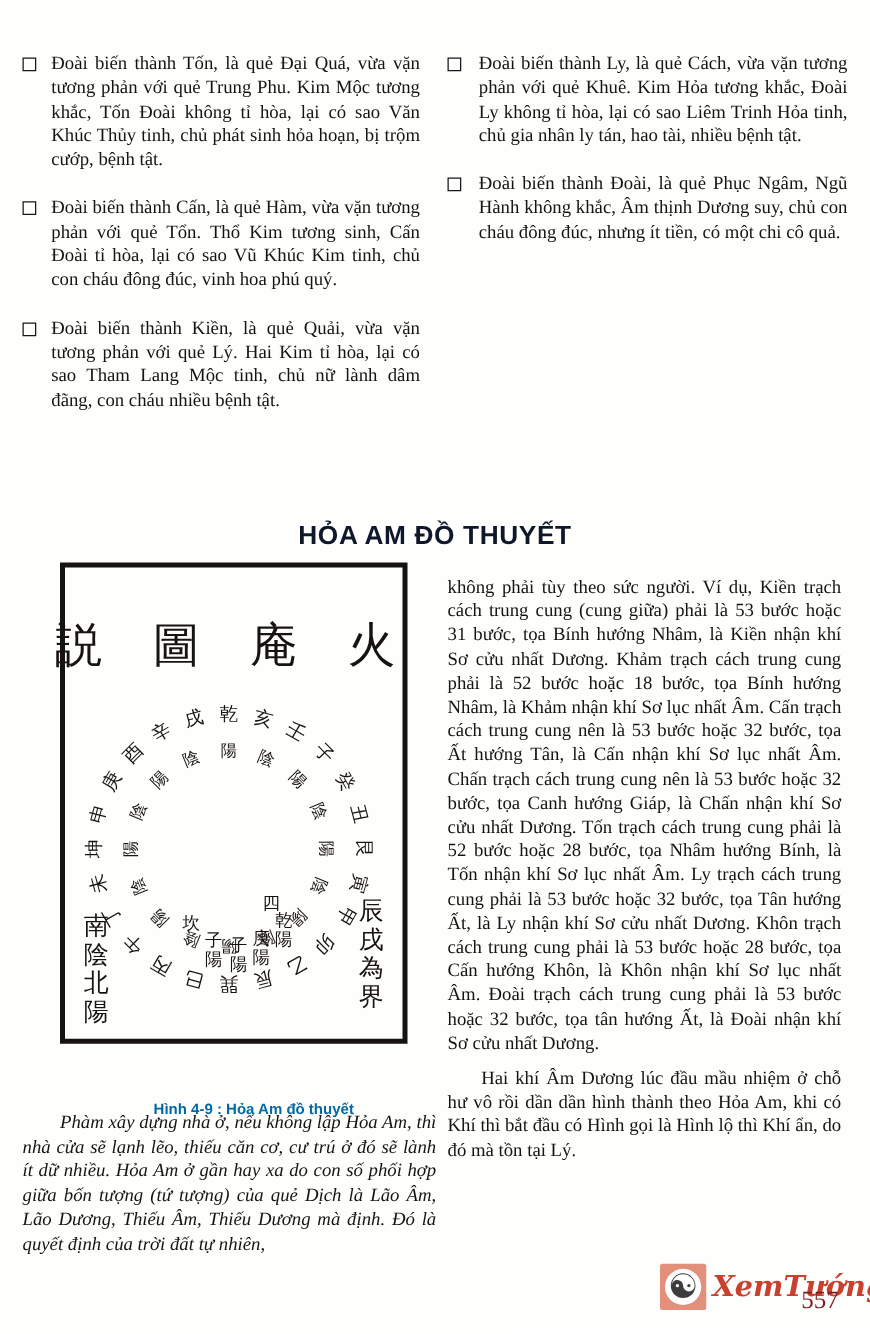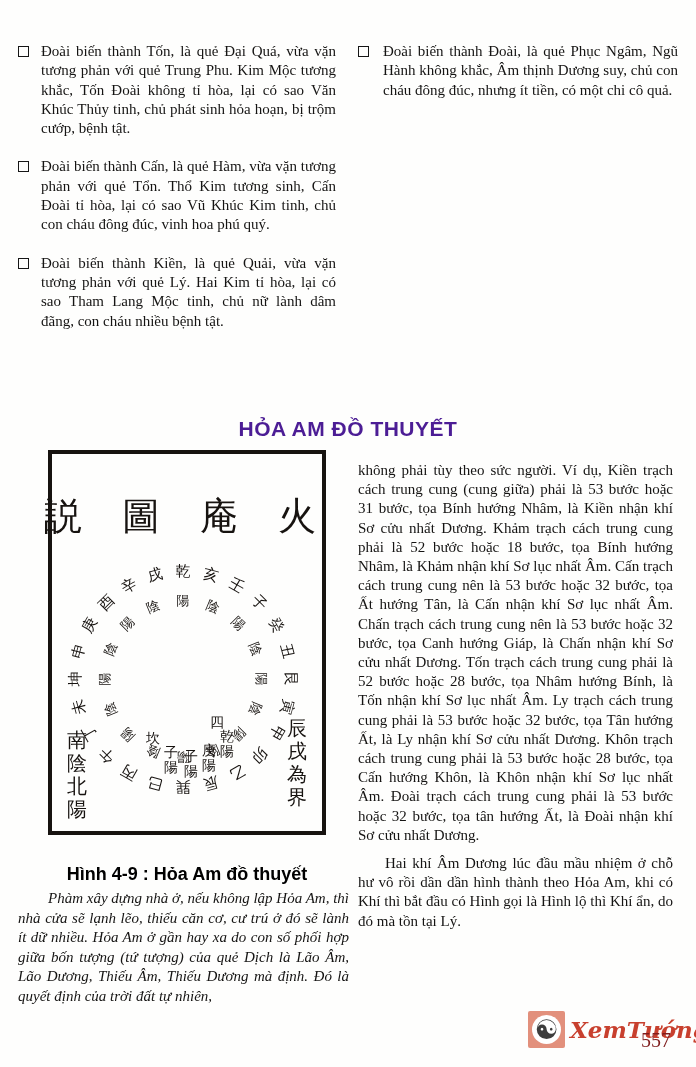--- a/index.html
+++ b/index.html
@@ -13,28 +13,28 @@
   .bullet-col.left{left:18px;width:318px;}
   .bullet-col.right{left:358px;width:320px;}
   .bullet-item{position:relative;padding-left:23px;margin:0 0 19px 0;
     font-size:15px;line-height:19.3px;text-align:justify;}
   .bullet-col.right .bullet-item{padding-left:25px;}
   .bullet-sq{position:absolute;left:0;top:4px;width:9px;height:9px;
     border:1.8px solid #161616;background:transparent;}
   
   .section-title{position:absolute;top:417px;left:0;width:100%;margin:0;
     text-align:center;font-family:"Liberation Sans","DejaVu Sans",sans-serif;
-    font-weight:bold;font-size:21px;letter-spacing:.5px;color:#4c1d95;}
+    font-weight:bold;font-size:21px;letter-spacing:.5px;color:#0f172a;}
   
   .figure-box{position:absolute;left:45px;top:447px;width:284px;height:392px;}
   .figure-box svg{display:block;width:100%;height:100%;}
   .figure-box text{fill:#171310;font-family:"DejaVu Serif",serif;}
-  .fig-caption{position:absolute;left:40px;top:864px;width:294px;margin:0;
+  .fig-caption{position:absolute;left:40px;top:864px;width:294px;margin:16px;
     text-align:center;font-family:"Liberation Sans","DejaVu Sans",sans-serif;
-    font-weight:bold;font-size:18px;color:#000000;}
+    font-weight:bold;font-size:12px;color:#0369a1;}
   
   .body-left{position:absolute;left:18px;top:889px;width:331px;margin:0;
     font-size:15px;line-height:19.6px;text-align:justify;text-indent:30px;font-style:italic;}
   .body-right{position:absolute;left:358px;top:461px;width:315px;}
   .body-right p{margin:0;font-size:15px;line-height:19.2px;text-align:justify;}
   .body-right p.cont{text-indent:0;}
   .body-right p.indent{margin-top:9px;text-indent:27px;}
   
   .watermark{position:absolute;left:528px;top:1011px;display:flex;align-items:center;}
   .wm-icon-box{width:37px;height:37px;background:#e2907c;border-radius:2px;
@@ -62,20 +62,24 @@
       <span class="bullet-sq"></span>
       <span>Đoài biến thành Cấn, là quẻ Hàm, vừa vặn tương phản với quẻ Tổn. Thổ Kim tương sinh, Cấn Đoài tỉ hòa, lại có sao Vũ Khúc Kim tinh, chủ con cháu đông đúc, vinh hoa phú quý.</span>
     </div>
     <div class="bullet-item">
       <span class="bullet-sq"></span>
       <span>Đoài biến thành Kiền, là quẻ Quải, vừa vặn tương phản với quẻ Lý. Hai Kim tỉ hòa, lại có sao Tham Lang Mộc tinh, chủ nữ lành dâm đãng, con cháu nhiều bệnh tật.</span>
     </div>
   </div>
 
   <div class="bullet-col right">
+    <div class="bullet-item">
+      <span class="bullet-sq"></span>
+      <span>Đoài biến thành Ly, là quẻ Cách, vừa vặn tương phản với quẻ Khuê. Kim Hỏa tương khắc, Đoài Ly không tỉ hòa, lại có sao Liêm Trinh Hỏa tinh, chủ gia nhân ly tán, hao tài, nhiều bệnh tật.</span>
+    </div>
     <div class="bullet-item">
       <span class="bullet-sq"></span>
       <span>Đoài biến thành Đoài, là quẻ Phục Ngâm, Ngũ Hành không khắc, Âm thịnh Dương suy, chủ con cháu đông đúc, nhưng ít tiền, có một chi cô quả.</span>
     </div>
   </div>
 
   <h1 class="section-title">HỎA AM ĐỒ THUYẾT</h1>
 
   <div class="figure-box">
     <svg viewBox="0 0 284 392">

